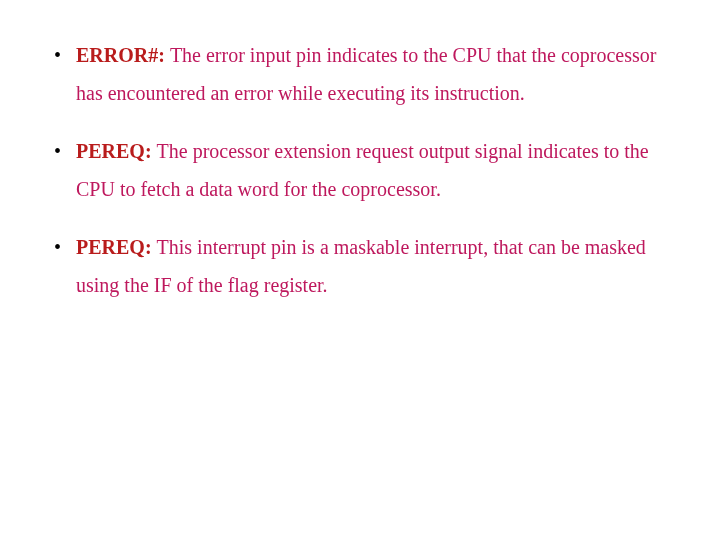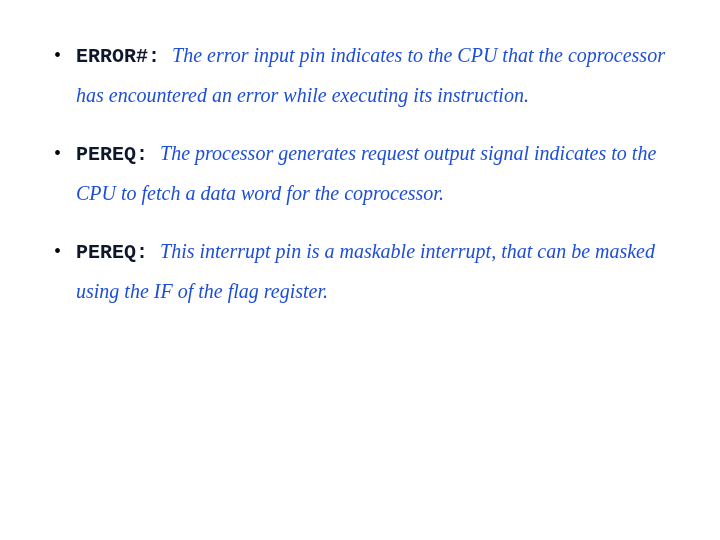--- a/index.html
+++ b/index.html
@@ -30,40 +30,38 @@
   ul.bullets > li::before {
     content: "•";
     position: absolute;
     left: 6px;
     top: 0;
     font-size: 20px;
     color: #000;
   }
   .term {
     font-weight: bold;
-    color: #0f172a;
-    font-family: Liberation Mono, monospace;
+    color: #b91c1c;
   }
   .body {
-    color: #1d4ed8;
-    font-style: italic;
+    color: #be185d;
   }
 </style>
 </head>
 <body>
 
 <div class="slide">
   <ul class="bullets">
 
     <li>
       <span class="term">ERROR#: </span><span class="body">The error input pin indicates to the CPU that the coprocessor has encountered an error while executing its instruction.</span>
     </li>
 
     <li>
-      <span class="term">PEREQ: </span><span class="body">The processor generates request output signal indicates to the CPU to fetch a data word for the coprocessor.</span>
+      <span class="term">PEREQ: </span><span class="body">The processor extension request output signal indicates to the CPU to fetch a data word for the coprocessor.</span>
     </li>
 
     <li>
       <span class="term">PEREQ: </span><span class="body">This interrupt pin is a maskable interrupt, that can be masked using the IF of the flag register.</span>
     </li>
 
 
   </ul>
 </div>
 

